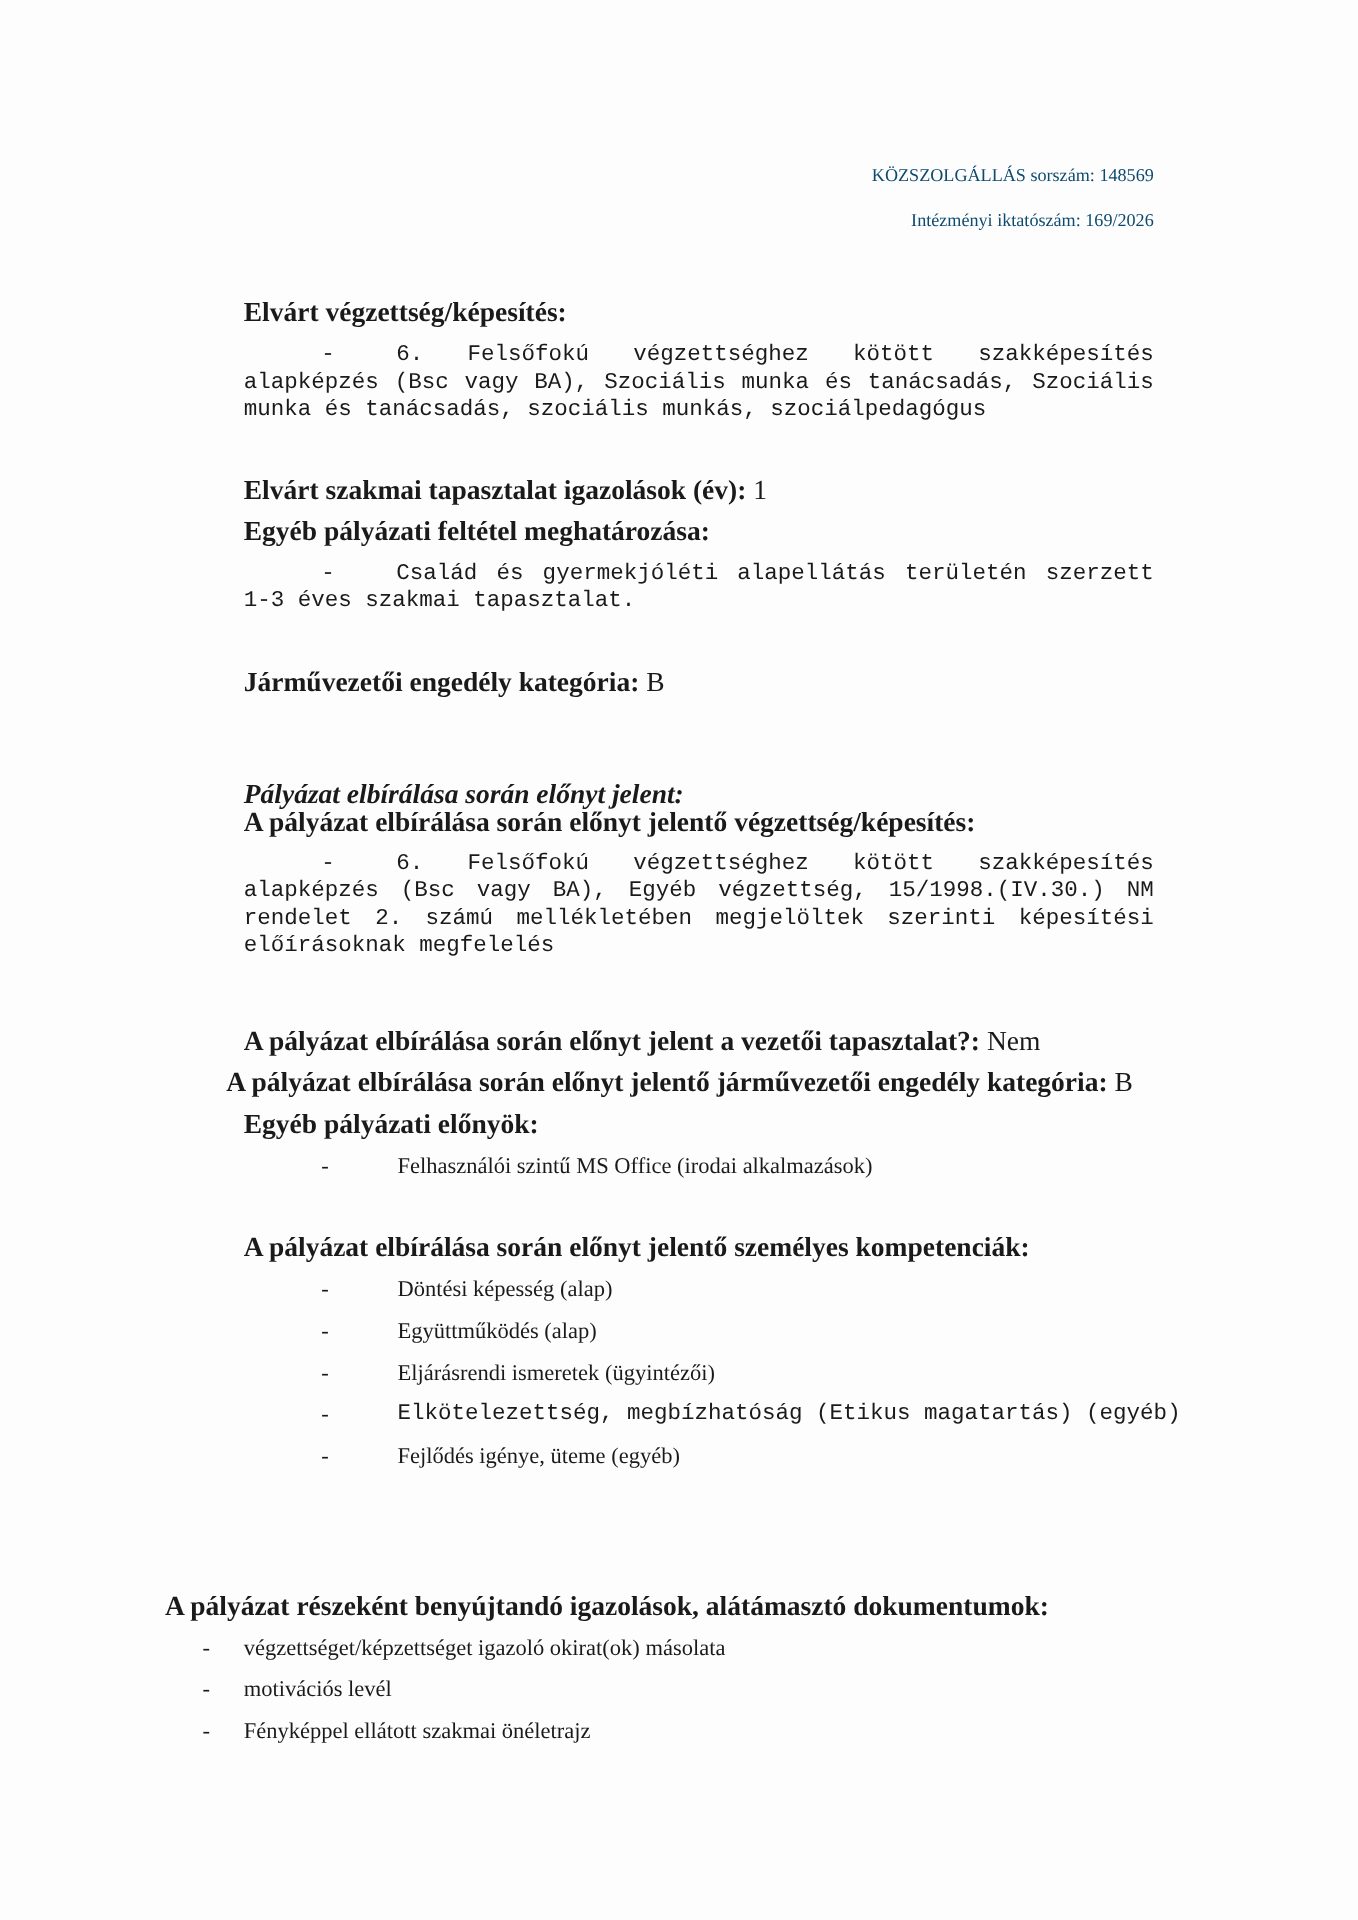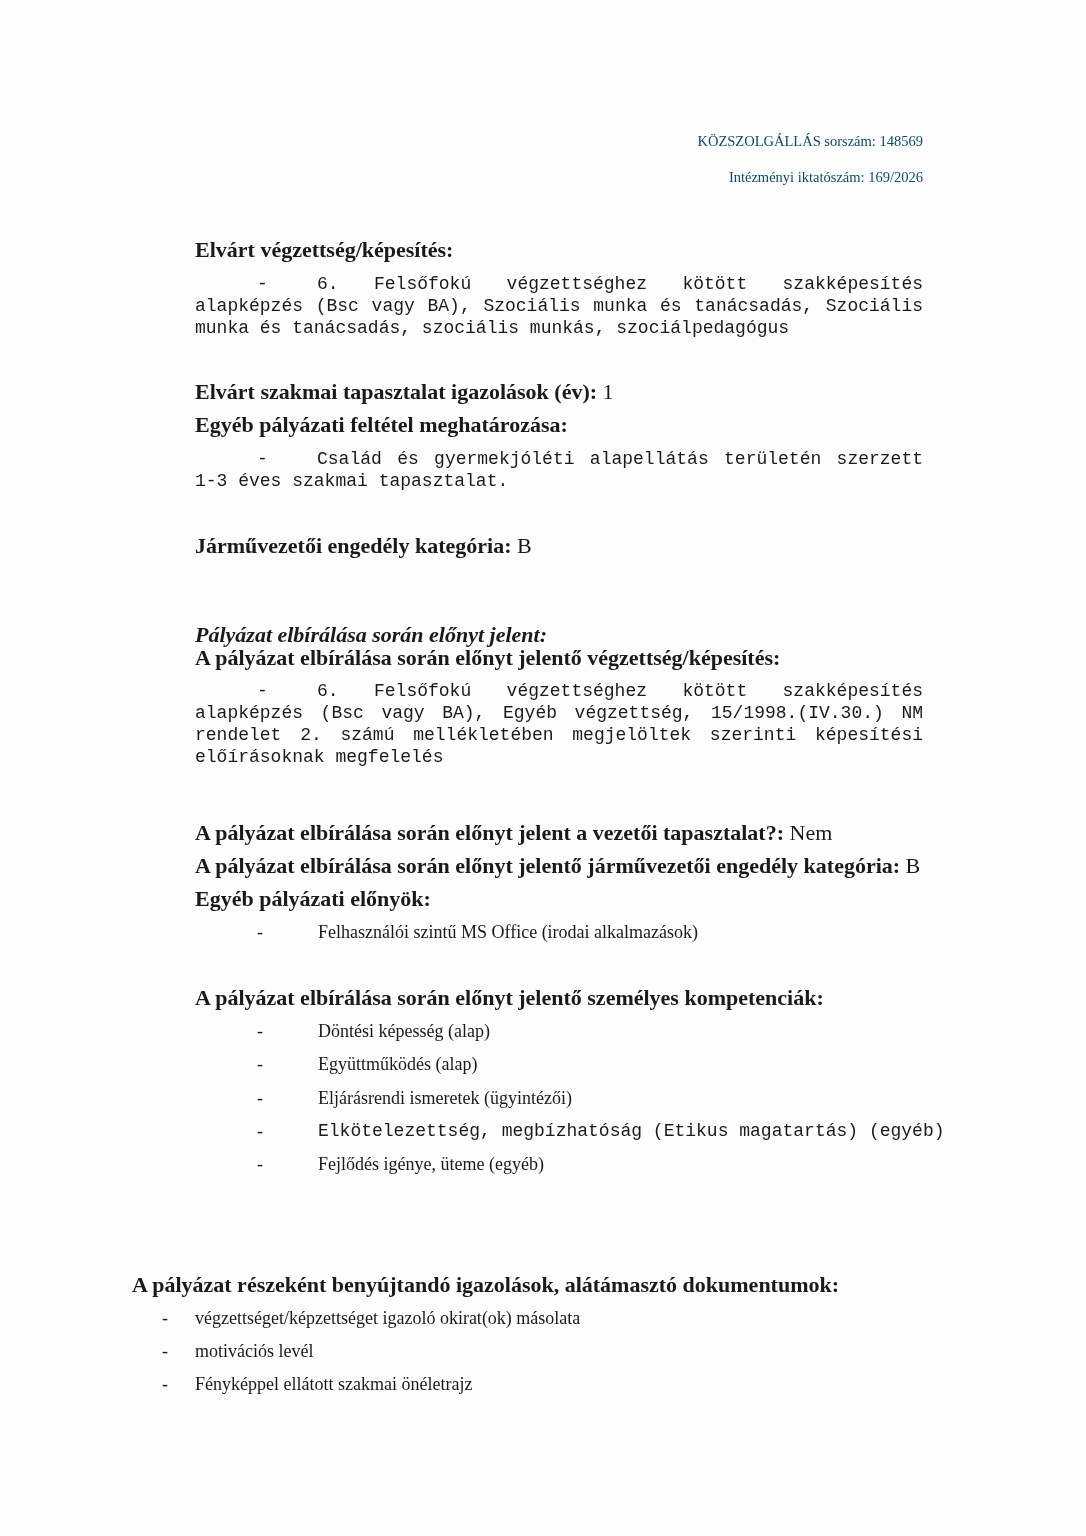--- a/index.html
+++ b/index.html
@@ -48,21 +48,21 @@
   </div>
 
   <div class="abs txt b i" style="left:158px; top:624px;margin-left:37px;">Pályázat elbírálása során előnyt jelent:</div>
   <div class="abs txt b" style="left:195px; top:647px;">A pályázat elbírálása során előnyt jelentő végzettség/képesítés:</div>
   <div class="para" style="left:195px; top:680px; width:728px;"><span class="dash">-</span><span>6. Felsőfokú végzettséghez kötött szakképesítés alapképzés (Bsc vagy BA), Egyéb végzettség, 15/1998.(IV.30.) NM rendelet 2. számú mellékletében megjelöltek szerinti képesítési előírásoknak megfelelés</span></div>
 
   <div class="abs txt" style="left:195px; top:822px;">
     <span class="b">A pályázat elbírálása során előnyt jelent a vezetői tapasztalat?:</span>
     <span>Nem</span>
   </div>
-  <div class="abs txt" style="left:195px; top:855px;">
+  <div class="abs txt" style="left:181px; top:855px;">
     <span class="b">A pályázat elbírálása során előnyt jelentő járművezetői engedély kategória:</span>
     <span>B</span>
   </div>
   <div class="abs txt b" style="left:195px; top:888px;">Egyéb pályázati előnyök:</div>
   <div class="lst" style="left:257px; top:921px;">
     <span class="d">-</span>
     <span class="t" style="left:61px;">Felhasználói szintű MS Office (irodai alkalmazások)</span>
   </div>
 
   <div class="abs txt b" style="left:195px; top:987px;">A pályázat elbírálása során előnyt jelentő személyes kompetenciák:</div>

